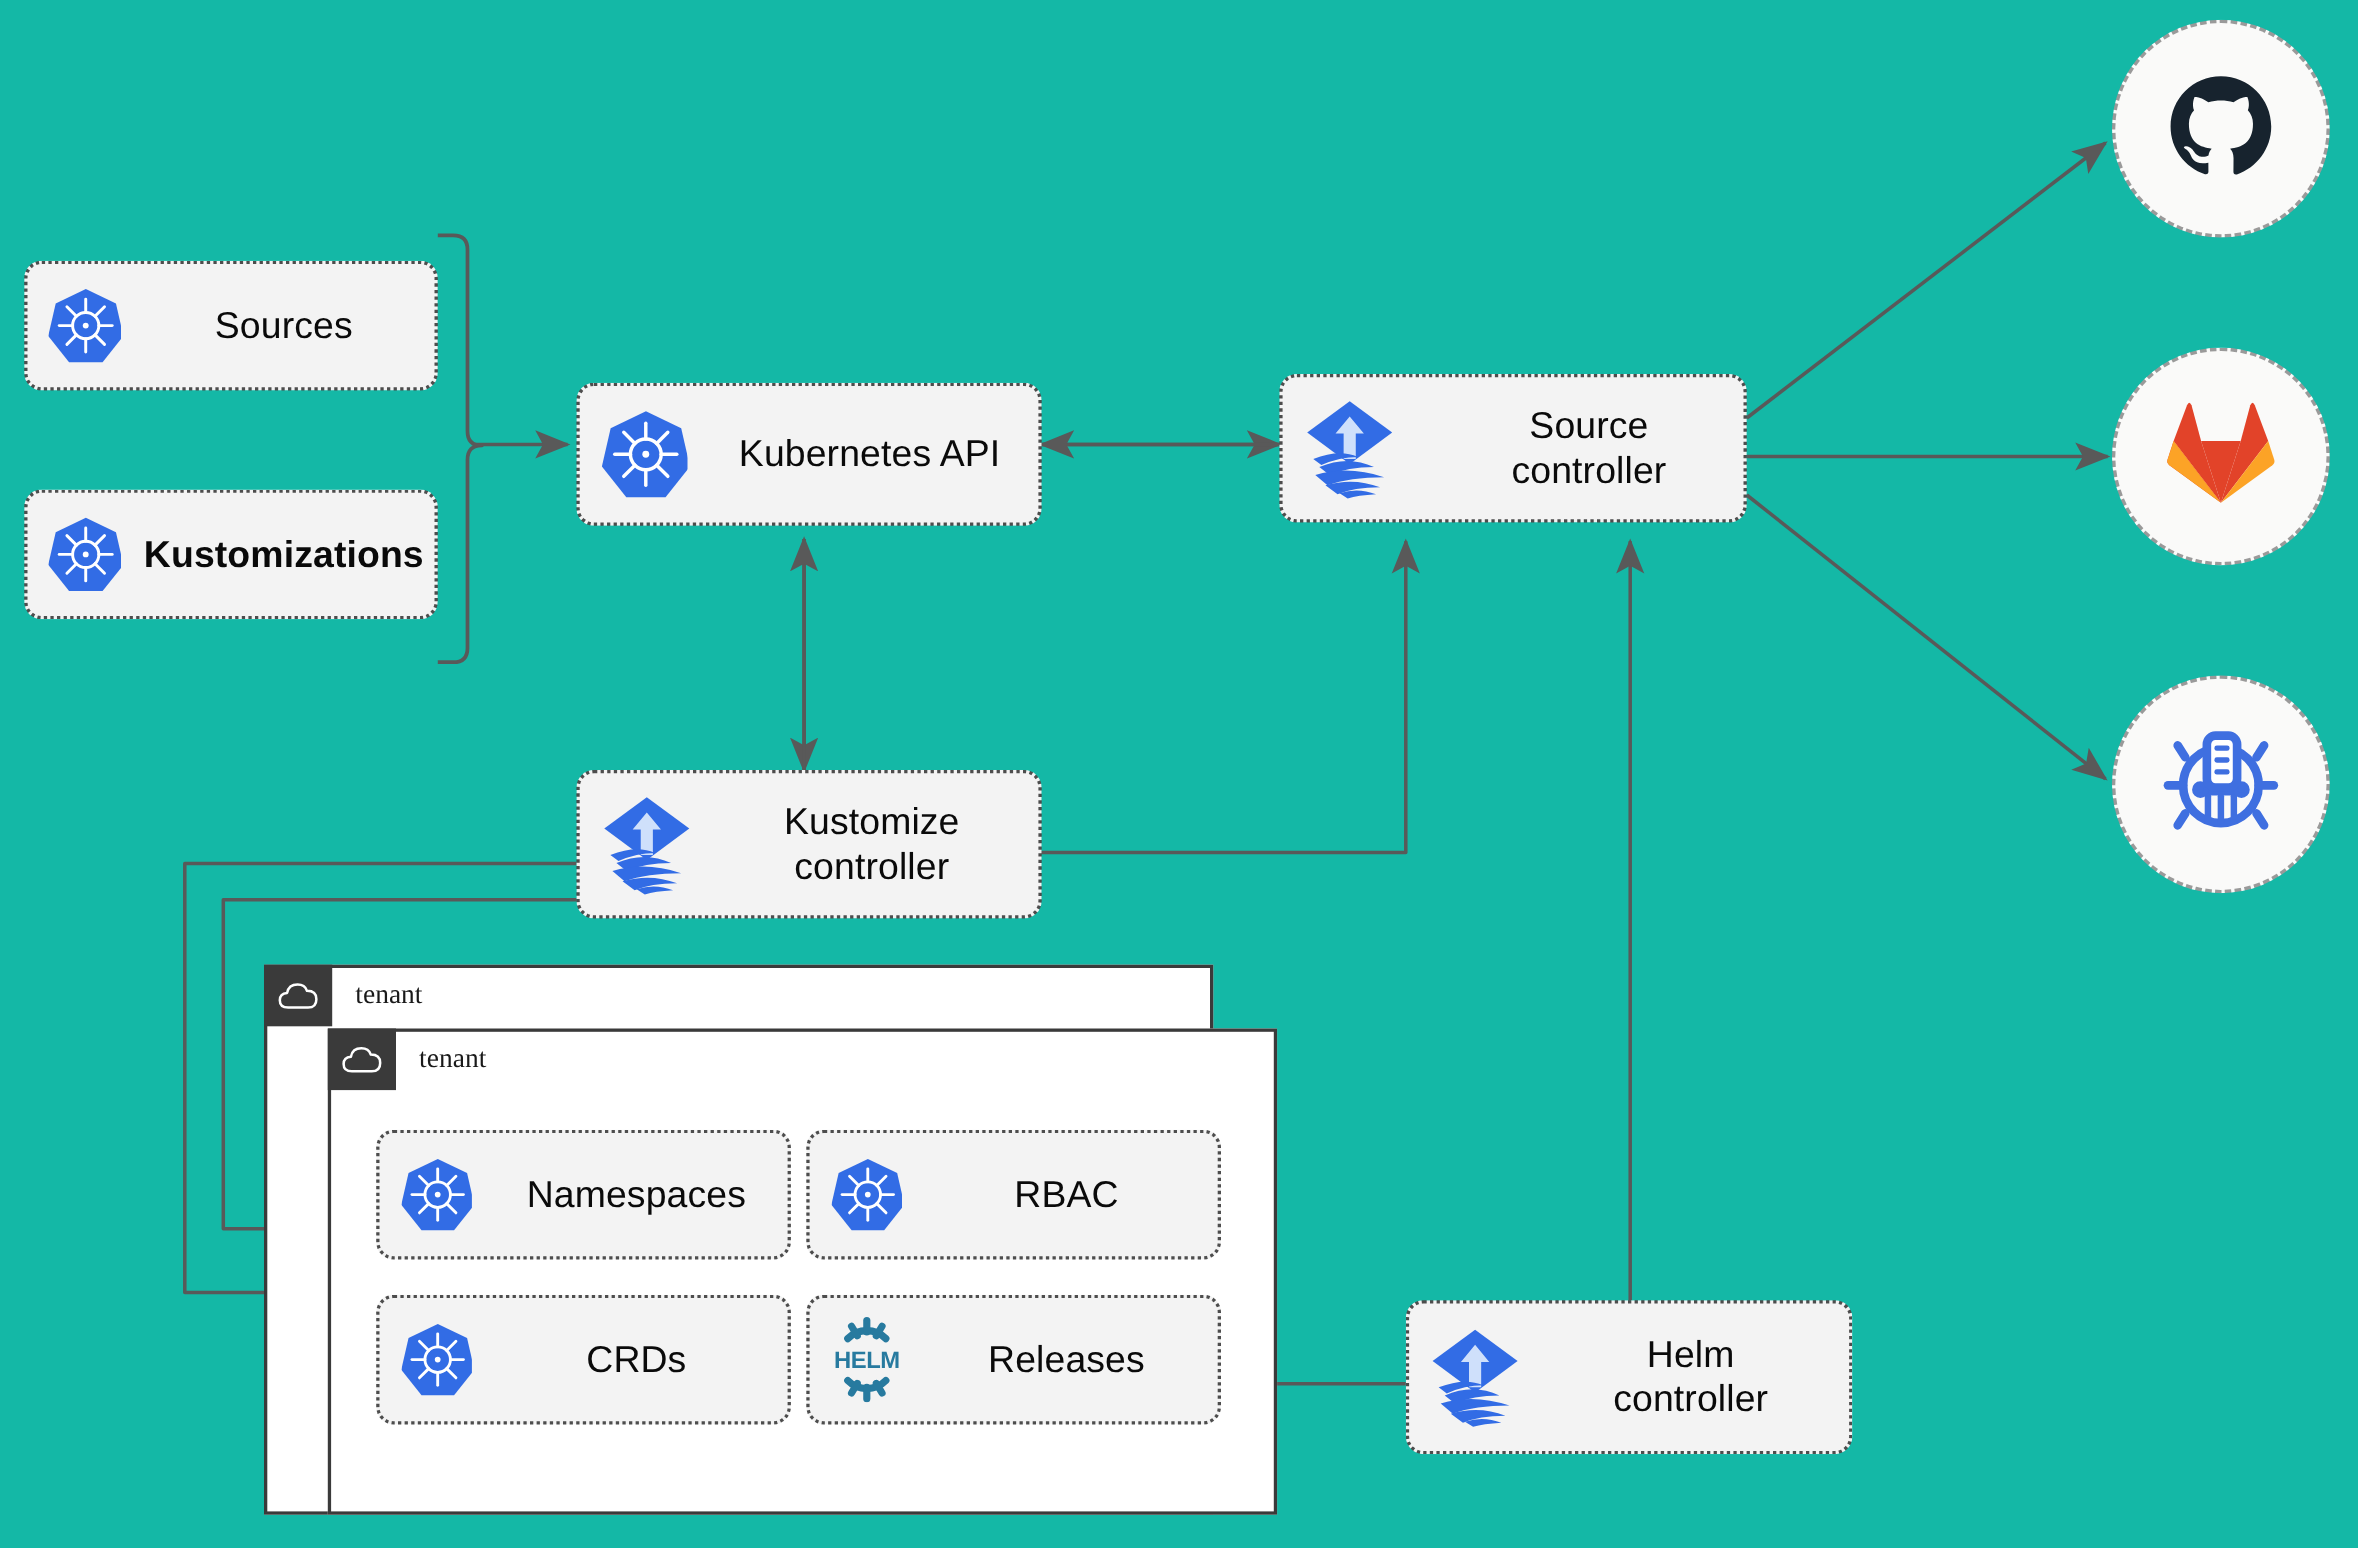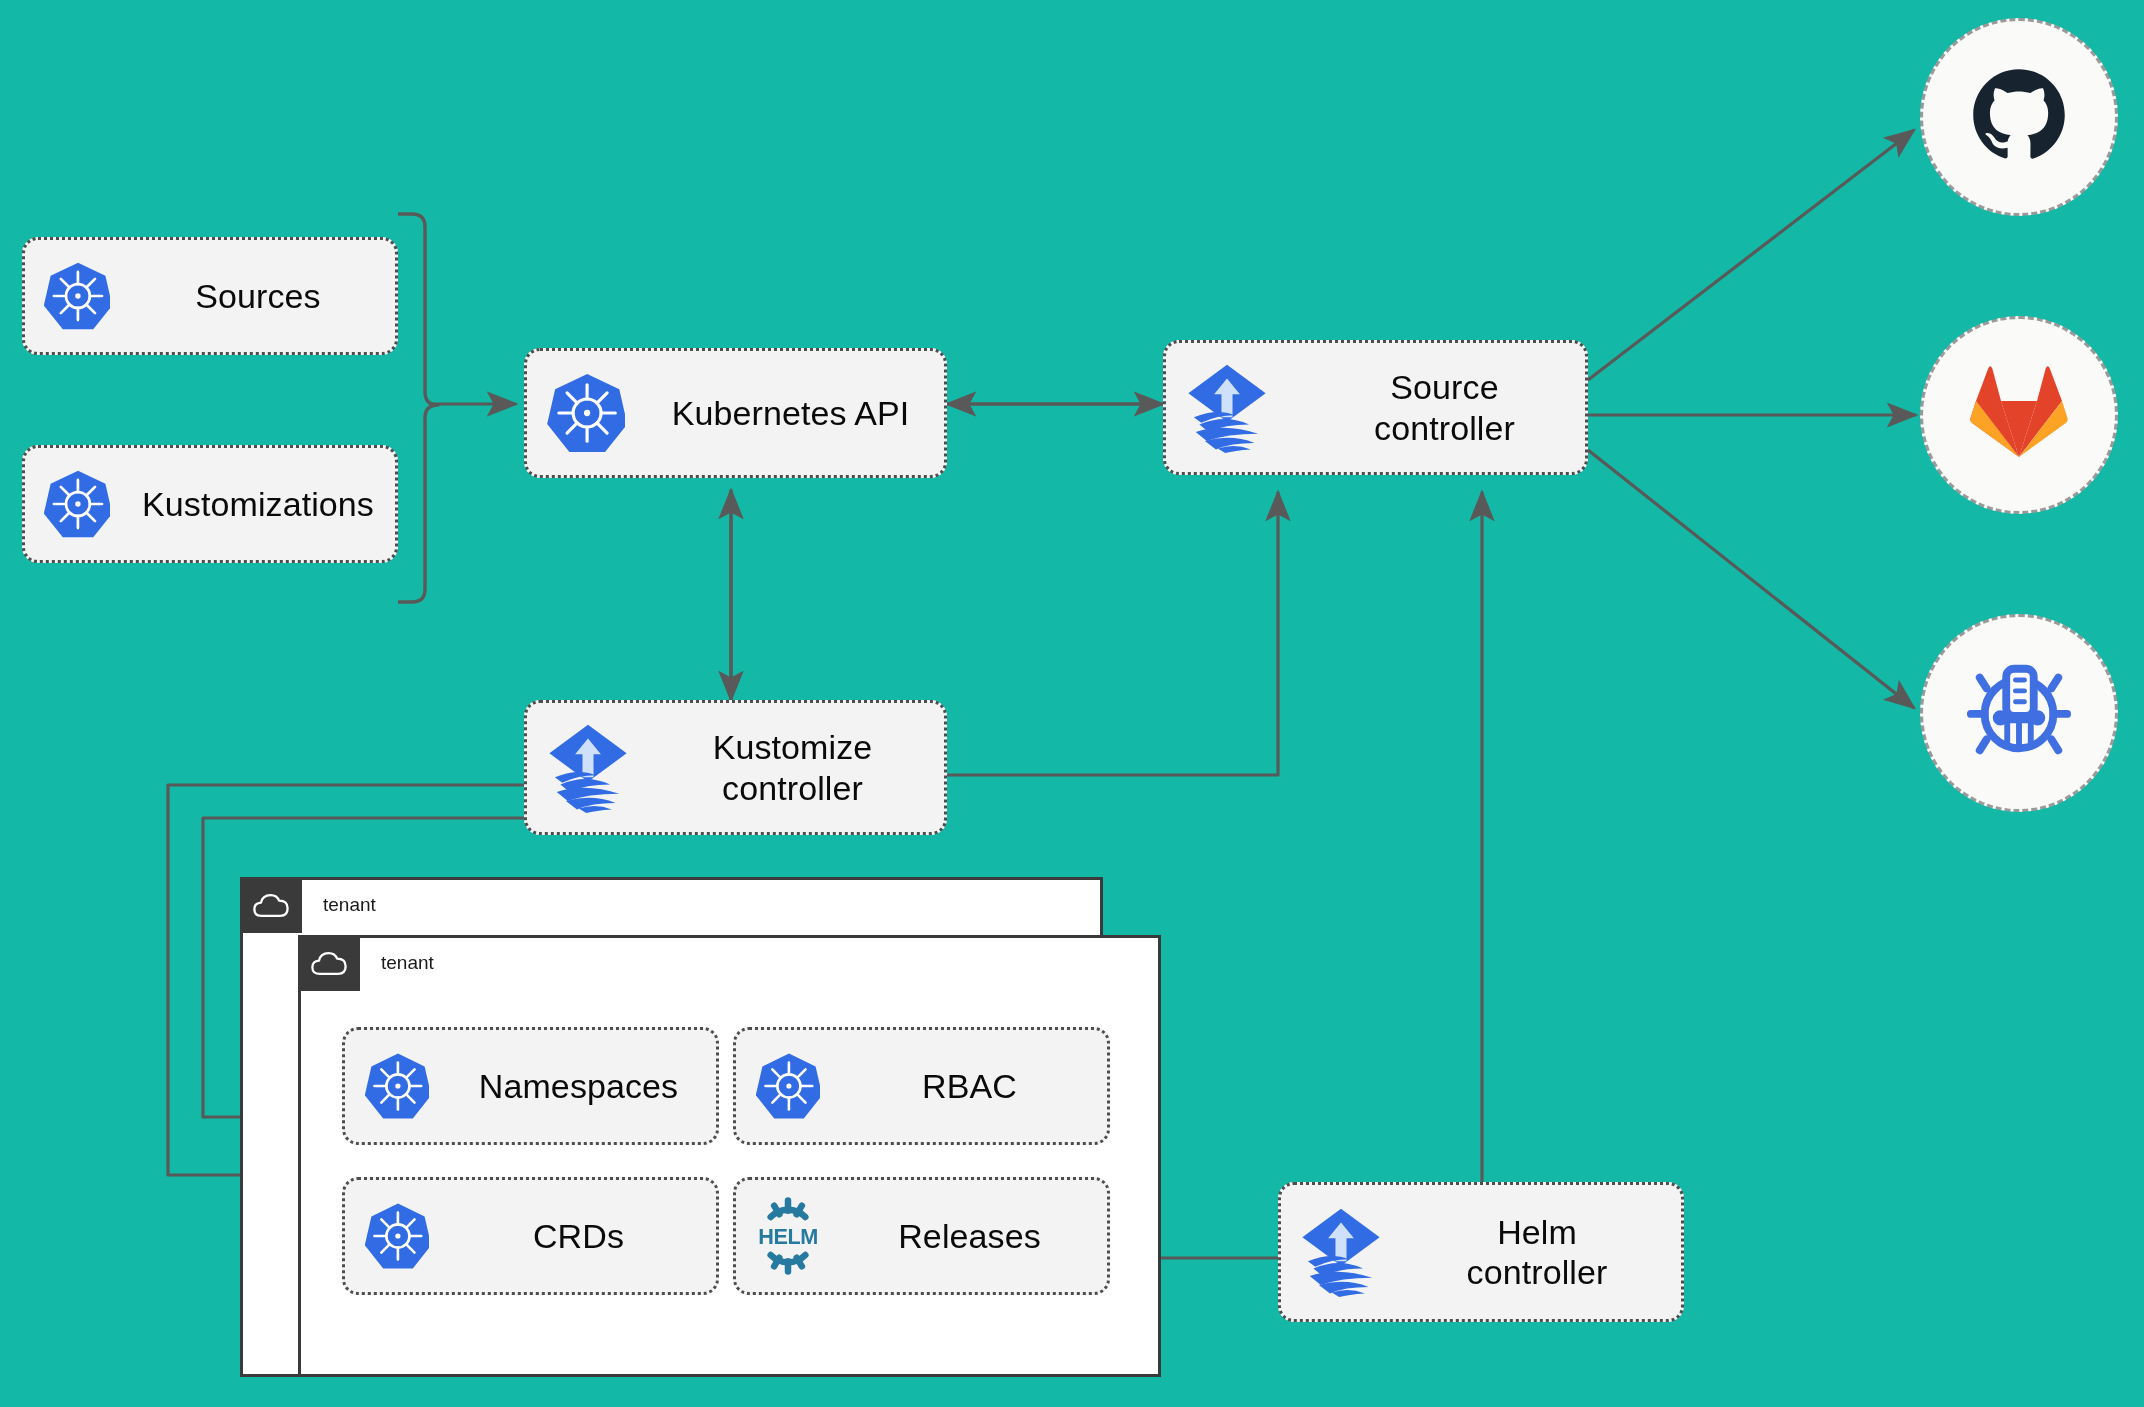--- a/index.html
+++ b/index.html
@@ -51,23 +51,24 @@
     left:-3px;top:-3px;
     height:56px;
     background:#3a3a3a;
     display:flex;align-items:center;justify-content:center;
     width:62px;
   }
   .tenant-name{
     position:absolute;
     top:-3px;height:56px;left:62px;
     display:flex;align-items:center;
-    font-size:19px;color:#1a1a1a;
+    font-size:25px;color:#1a1a1a;
     padding-left:18px;
     background:transparent;
+    font-family:Liberation Serif, serif;
   }
 </style>
 </head>
 <body>
 
 <div id="stage">
 
   <svg id="wires" viewBox="0 0 2144 1407">
     <defs>
       <marker id="arw" markerWidth="12" markerHeight="12" refX="9.2" refY="4.6" orient="auto" markerUnits="strokeWidth">
@@ -119,21 +120,21 @@
           <path d="M24.7 25.8 L16.3 17.4"></path>
           <path d="M41.1 42.2 L49.5 50.6"></path>
           <path d="M41.1 25.8 L49.5 17.4"></path>
           <path d="M24.7 42.2 L16.3 50.6"></path>
         </g>
       </svg>
     </span>
     <span class="lbl">Sources</span>
   </div>
 
-  <div class="node" style="left:22px;top:445px;width:376px;height:118px;">
+  <div class="node" style="left:22px;top:445px;width:376px;height:118px;font-weight:bold;">
     <span class="ico" style="width:104px;">
       <svg width="66" height="70" viewBox="0 0 64 68">
         <path d="M32 1.6 L58.6 14.4 L65.2 43.2 L46.8 66.4 L17.2 66.4 L-1.2 43.2 L5.4 14.4 Z" fill="#326ce5" transform="translate(1,0)"></path>
         <g fill="none" stroke="#ffffff" stroke-width="2.6" stroke-linecap="round">
           <circle cx="32.9" cy="34" r="11.6"></circle>
           <circle cx="32.9" cy="34" r="2.6" fill="#ffffff" stroke="none"></circle>
           <path d="M32.9 22.4 L32.9 10.6"></path>
             <path d="M32.9 45.6 L32.9 57.4"></path>
           <path d="M21.3 34 L9.5 34"></path>
             <path d="M44.5 34 L56.3 34"></path>

